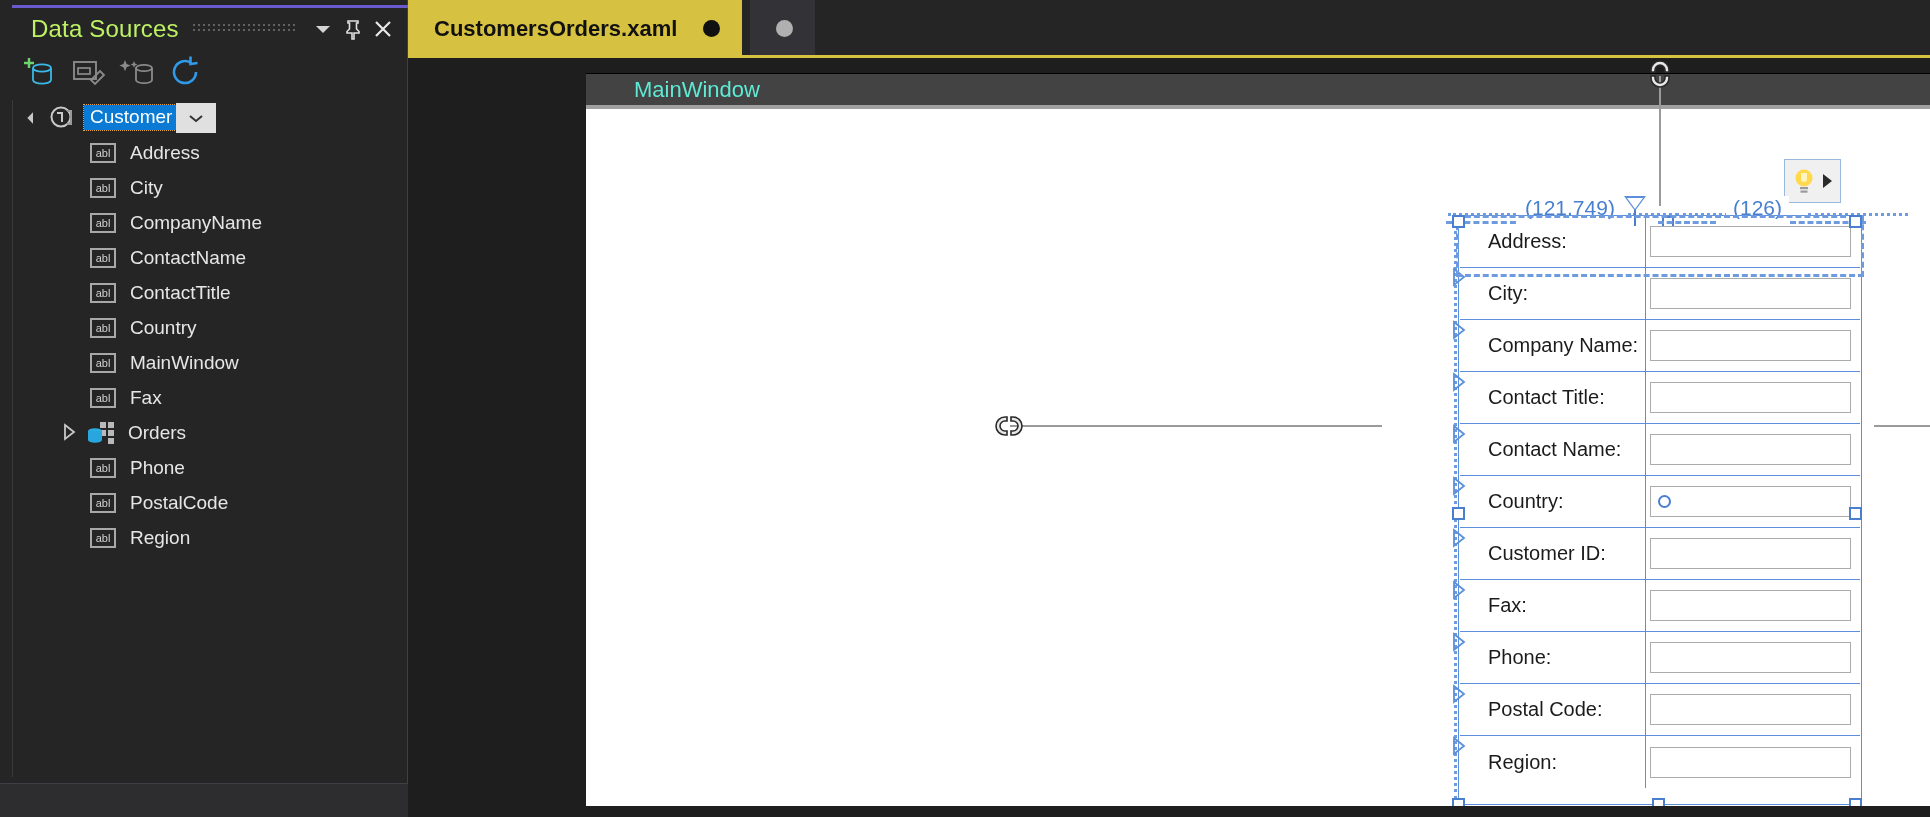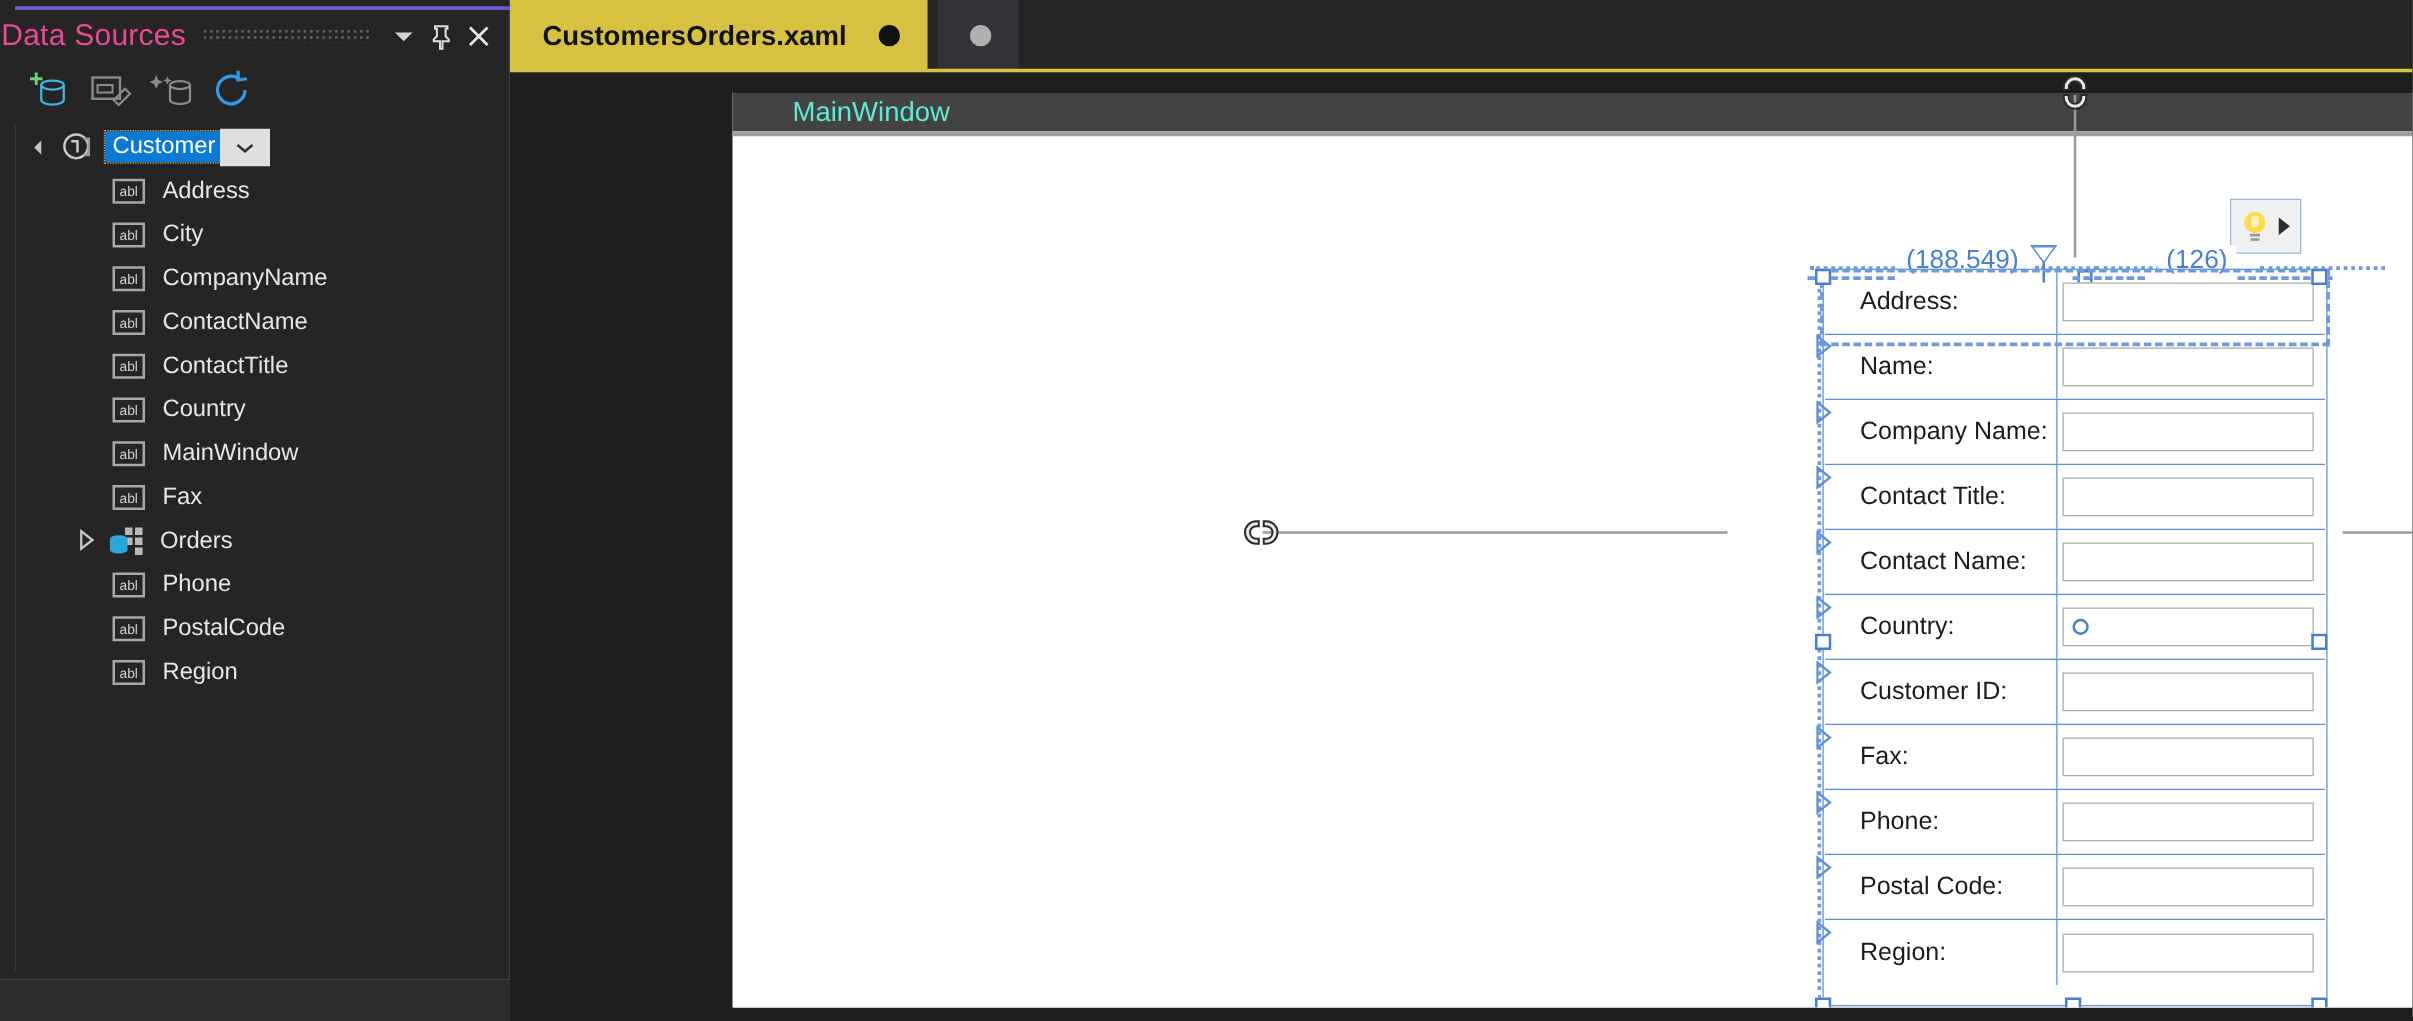--- a/index.html
+++ b/index.html
@@ -22,21 +22,21 @@
     position: absolute; left: 12px; top: 5px;
     width: 396px; height: 3px;
     background: #6a5acd;
   }
   #ds-titlebar {
     position: absolute; left: 0; top: 8px;
     width: 408px; height: 42px;
     display: flex; align-items: center;
   }
   #ds-title {
-    color: #ec4899; font-size: 24px; margin-left: 1px;
+    color: #bef264; font-size: 24px; margin-left: 31px;
     letter-spacing: .2px; white-space: nowrap;
   }
   #ds-gripper {
     flex: 1; height: 10px; margin: 0 12px 0 14px;
     background-image:
       radial-gradient(circle at 1px 1px, #6b6b6b 1px, transparent 1.2px);
     background-size: 5px 5px;
     opacity: .85;
   }
   .tb-btn {
@@ -541,21 +541,21 @@
           <rect x="9" y="21" width="8" height="2.2" fill="#9a9a9a"></rect>
           <rect x="9.5" y="24.5" width="7" height="2.2" fill="#9a9a9a"></rect>
         </svg>
         <svg width="14" height="18" viewBox="0 0 14 18">
           <path d="M3 2 L12 9 L3 16 Z" fill="#2b2b2b"></path>
         </svg>
       </div>
 
       <div id="measband">
         <div class="dotline" style="left:10px; width:74px;"></div>
-        <span class="mlabel" style="left:80px;">(188.549)</span>
+        <span class="mlabel" style="left:80px;">(121.749)</span>
         <div class="dotline" style="left:190px; width:50px;"></div>
         <div class="dotline" style="left:238px; width:58px;"></div>
         <span class="mlabel" style="left:288px;">(126)</span>
         <div class="dotline" style="left:370px; width:100px;"></div>
         <div class="msquare" style="left:14px;"></div>
         <div class="msquare" style="left:224px;"></div>
       </div>
       <div class="dashline" style="left:1038px; top:163px; width:70px;"></div>
       <div class="dashline" style="left:1250px; top:163px; width:58px;"></div>
       <div class="dashline" style="left:1382px; top:163px; width:76px;"></div>
@@ -620,21 +620,21 @@
           <div class="cell-label">
             <span>Address:</span>
           </div>
           <div class="cell-input">
             <div class="tbox"></div>
           </div>
         </div>
 
         <div class="formrow">
           <div class="cell-label">
-            <span>Name:</span>
+            <span>City:</span>
           </div>
           <div class="cell-input">
             <div class="tbox"></div>
           </div>
         </div>
 
         <div class="formrow">
           <div class="cell-label">
             <span>Company Name:</span>
           </div>

